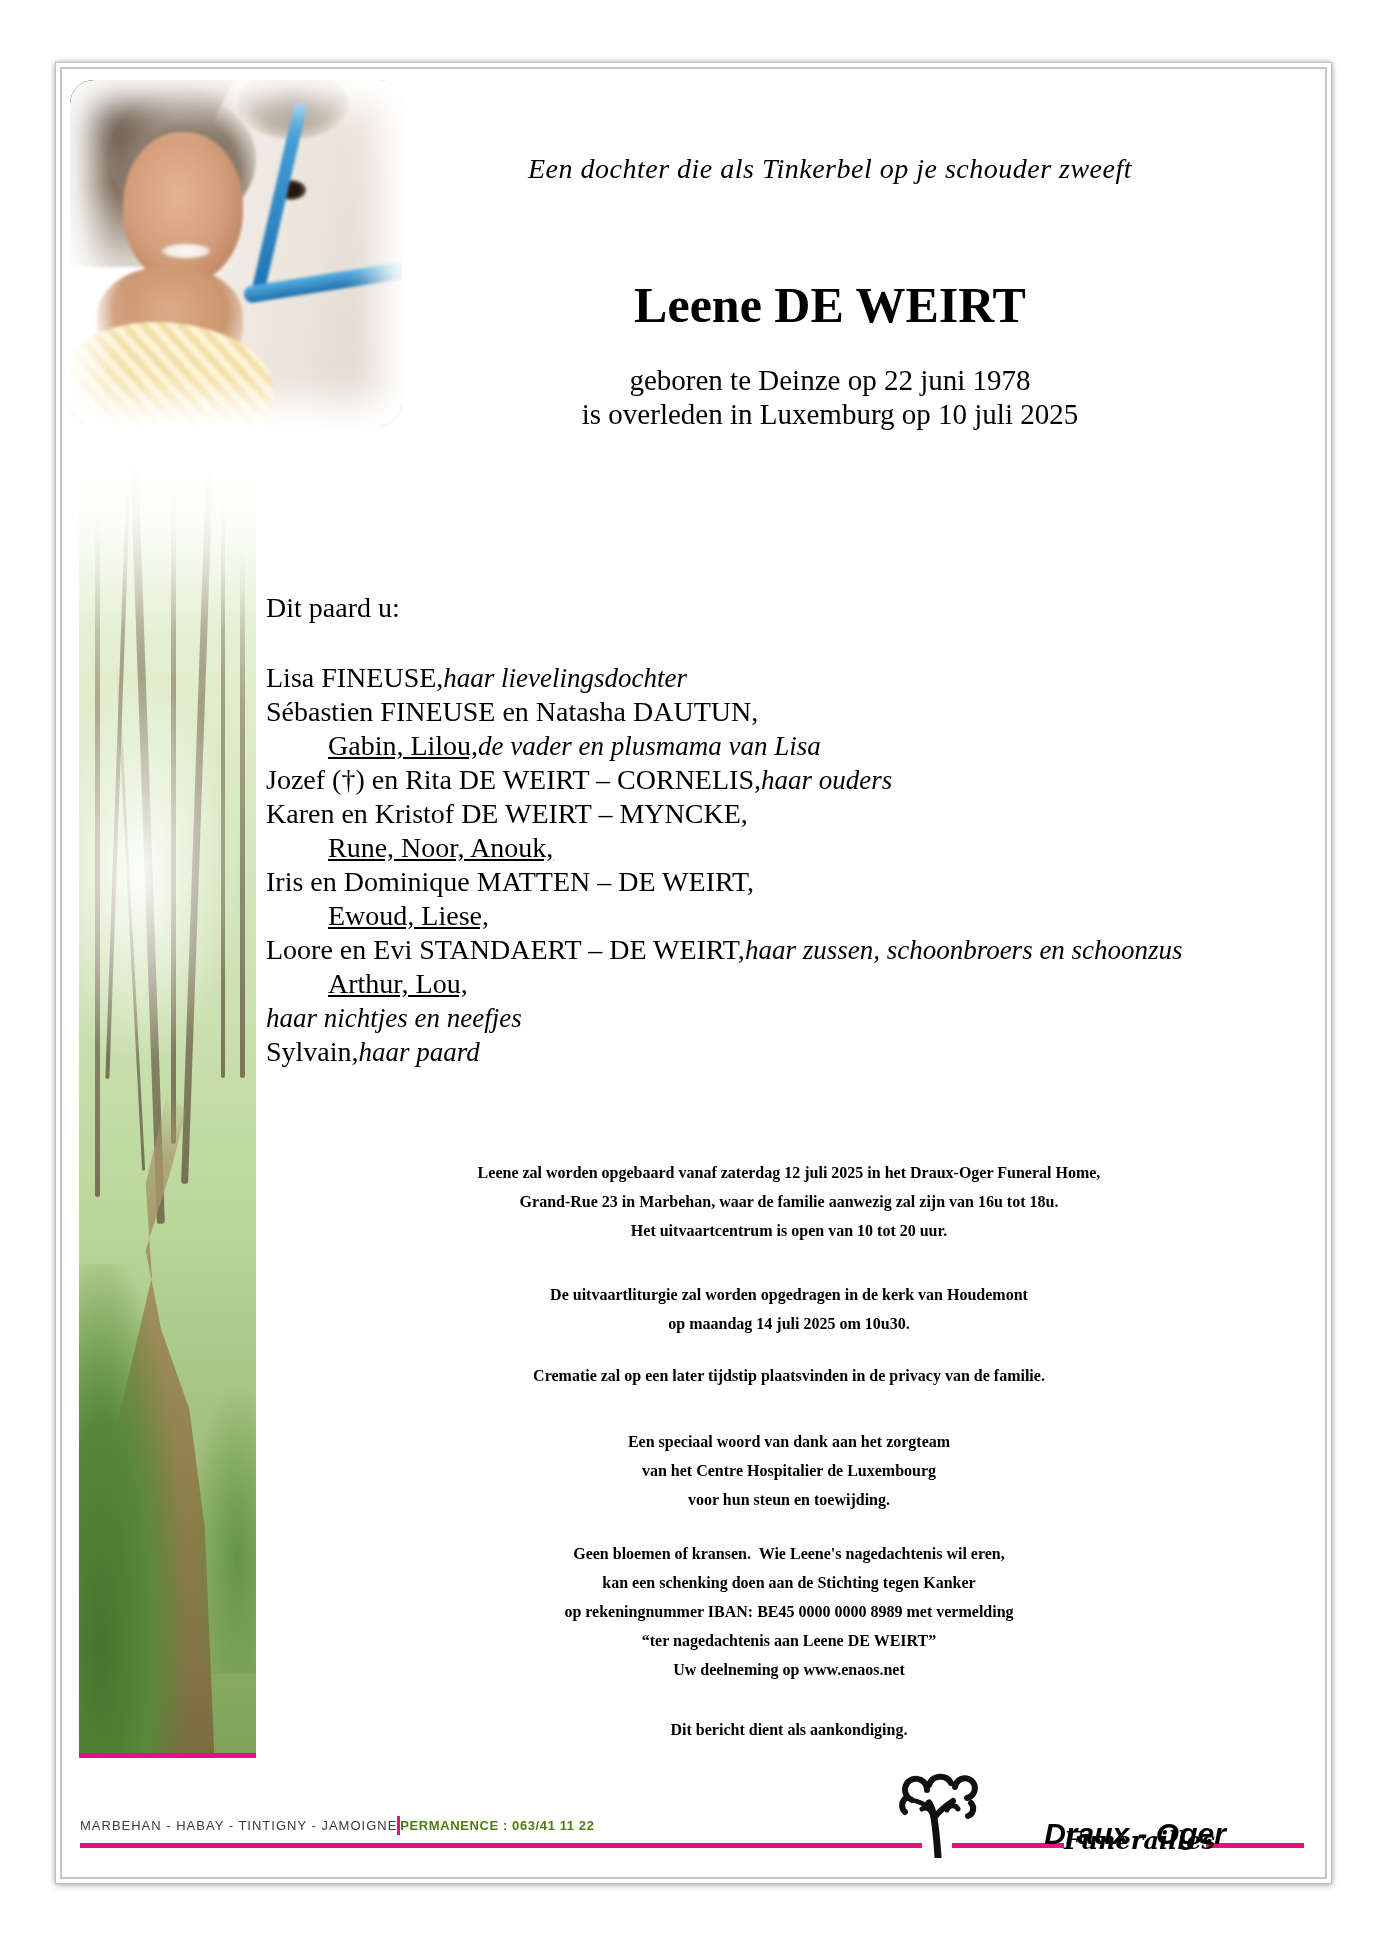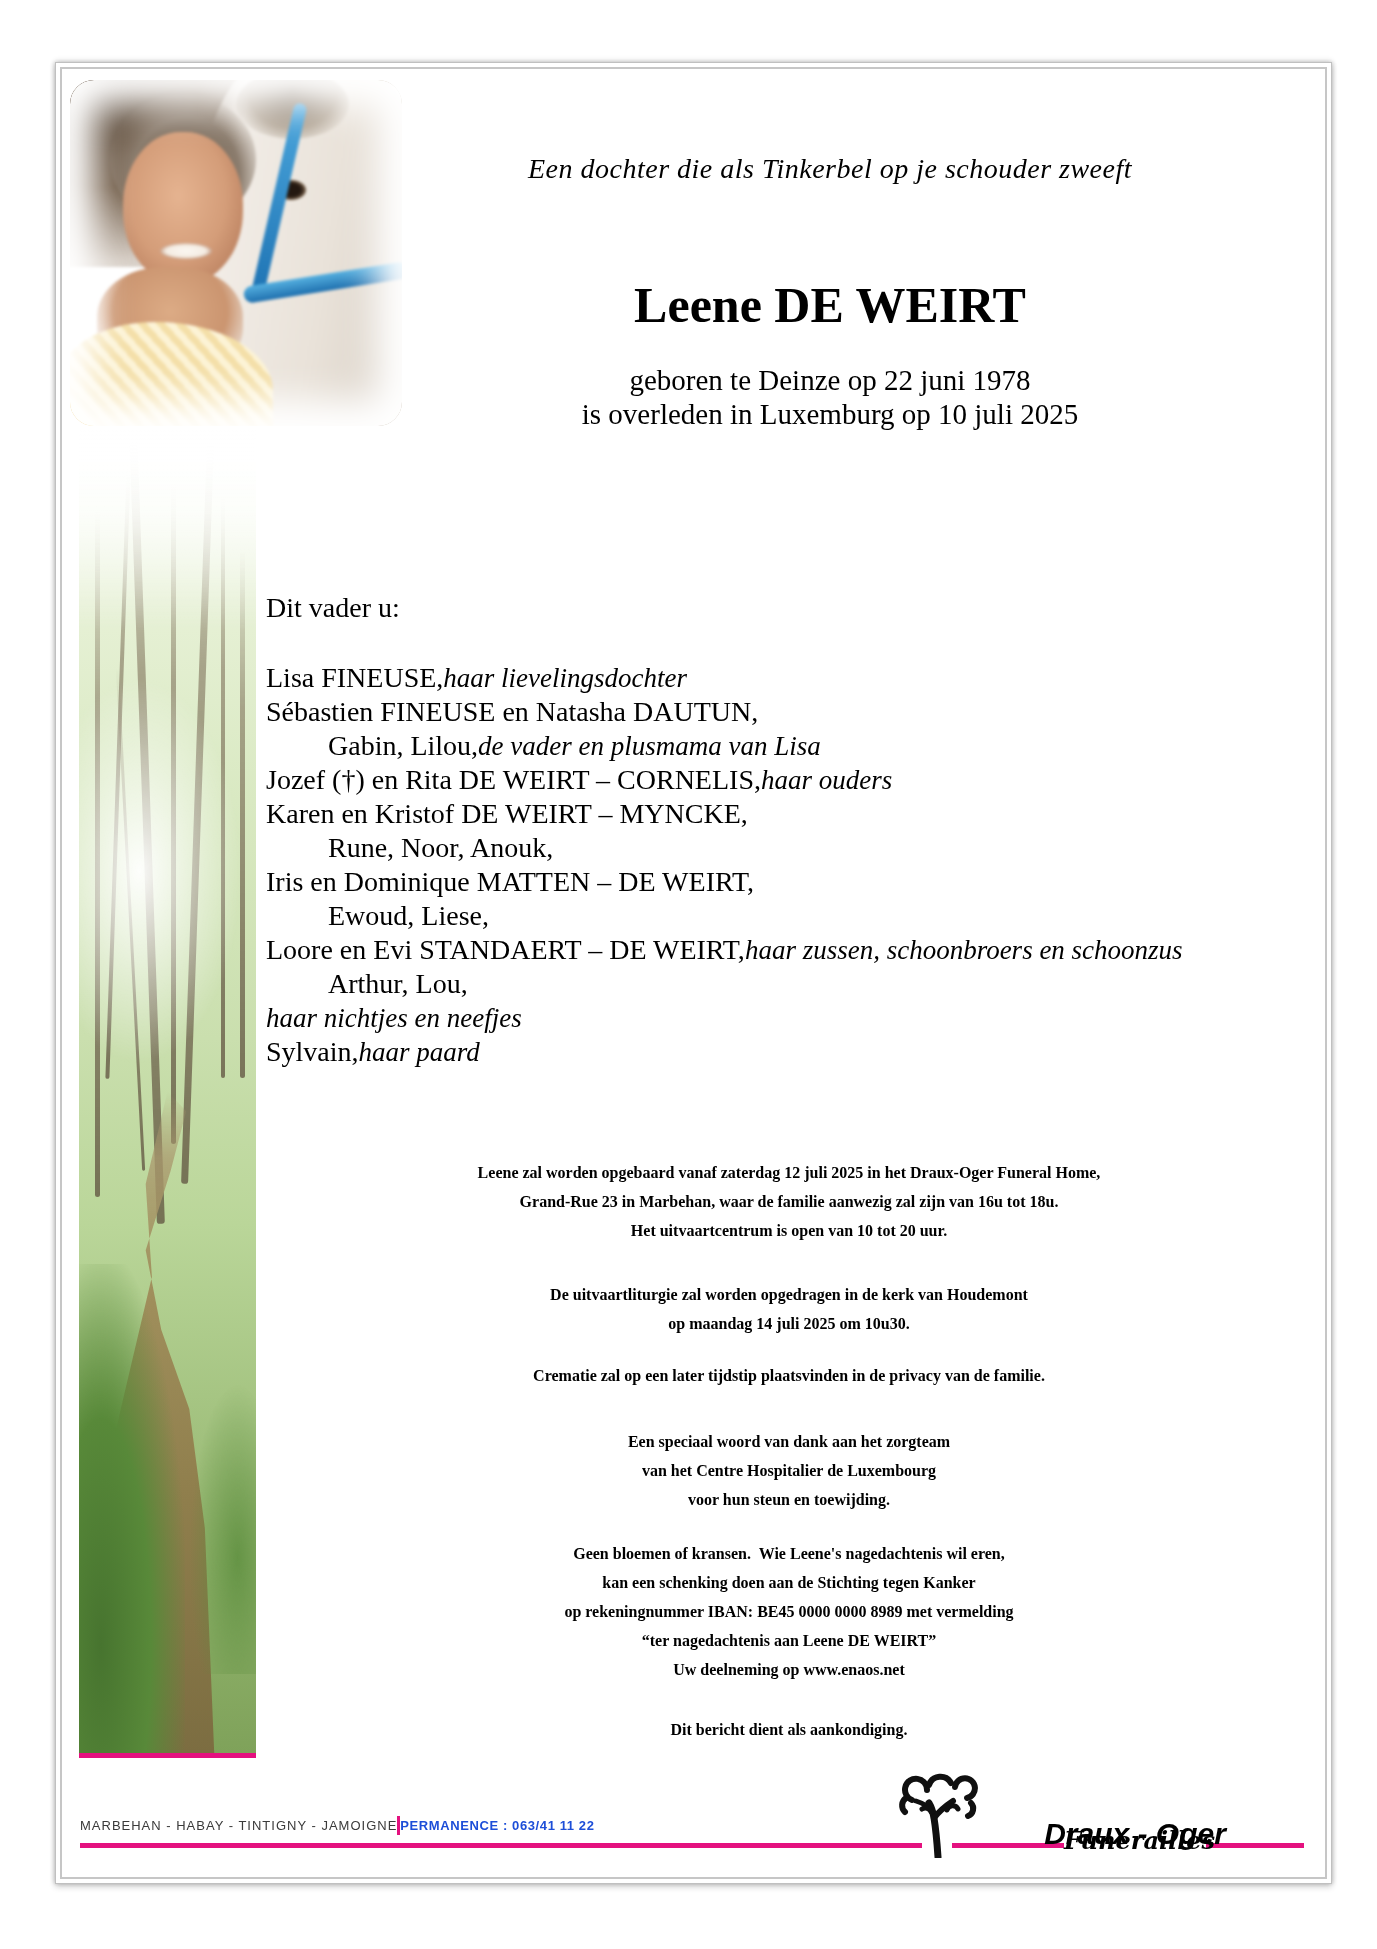--- a/index.html
+++ b/index.html
@@ -73,31 +73,31 @@
     font-style:italic;font-size:28px;letter-spacing:.5px;}
   .title{position:absolute;left:400px;top:278px;width:860px;text-align:center;
     font-size:50px;font-weight:700;line-height:54px;}
   .birth{position:absolute;left:400px;top:364px;width:860px;text-align:center;font-size:29px;}
   .death{position:absolute;left:400px;top:398px;width:860px;text-align:center;font-size:29px;}
   
   .intro{position:absolute;left:266px;top:592px;font-size:28px;}
   .family{position:absolute;left:266px;top:661px;width:1022px;}
   .fam-row{display:flex;justify-content:space-between;align-items:baseline;height:34px;line-height:34px;}
   .fam-row .nm{font-size:28px;white-space:pre;}
-  .fam-row.indent .nm{padding-left:62px;}
+  .fam-row.indent .nm{padding-left:62px;text-decoration:underline;}
   .fam-row .rel{font-style:italic;font-size:27px;text-align:left;flex:1;white-space:pre;}
   
   .para{position:absolute;left:262px;width:1054px;text-align:center;font-weight:700;font-size:16px;line-height:29px;}
   .para .b-line{white-space:pre-wrap;}
   .p1{top:1158px;} .p2{top:1280px;} .p3{top:1361px;} .p4{top:1427px;} .p5{top:1539px;} .p6{top:1715px;}
   
   .nav{position:absolute;left:80px;top:1816px;display:flex;align-items:center;
     font-family:"Liberation Sans", sans-serif;font-size:13px;letter-spacing:1px;color:#3a3a3a;}
   .nav .sep{width:3px;height:19px;background:#e4117f;}
-  .nav .perm{font-weight:700;color:#1d4ed8;letter-spacing:.6px;}
+  .nav .perm{font-weight:700;color:#4d7c0f;letter-spacing:.6px;}
   .pink-line{position:absolute;top:1843px;height:5px;background:#e4117f;}
   .pl-a{left:80px;width:842px;}
   .pl-b{left:952px;width:112px;}
   .pl-c{left:1206px;width:98px;}
   .tree{position:absolute;left:892px;top:1770px;width:96px;height:88px;}
   .brand-name{position:absolute;left:1022px;top:1816px;width:226px;text-align:center;
     font-family:Liberation Sans, sans-serif;font-style:italic;font-weight:700;font-size:30px;line-height:36px;}
   .brand-sub{position:absolute;left:1064px;top:1827px;width:142px;text-align:center;
     font-family:"DejaVu Serif", serif;font-style:italic;font-weight:700;font-size:24px;line-height:28px;}
 </style>
@@ -140,21 +140,21 @@
     <div class="fo-bush-r"></div>
     <div class="fo-fade"></div>
   </div>
 </div>
 
 <div class="quote">Een dochter die als Tinkerbel op je schouder zweeft</div>
 <div class="title">Leene DE WEIRT</div>
 <div class="birth">geboren te Deinze op 22 juni 1978</div>
 <div class="death">is overleden in Luxemburg op 10 juli 2025</div>
 
-<div class="intro">Dit vader u:</div>
+<div class="intro">Dit paard u:</div>
 
 <div class="family">
   <div class="fam-row">
     <span class="nm">Lisa FINEUSE,</span>
     <span class="rel">haar lievelingsdochter</span>
   </div>
   <div class="fam-row">
     <span class="nm">Sébastien FINEUSE en Natasha DAUTUN,</span>
     <span class="rel"></span>
   </div>

